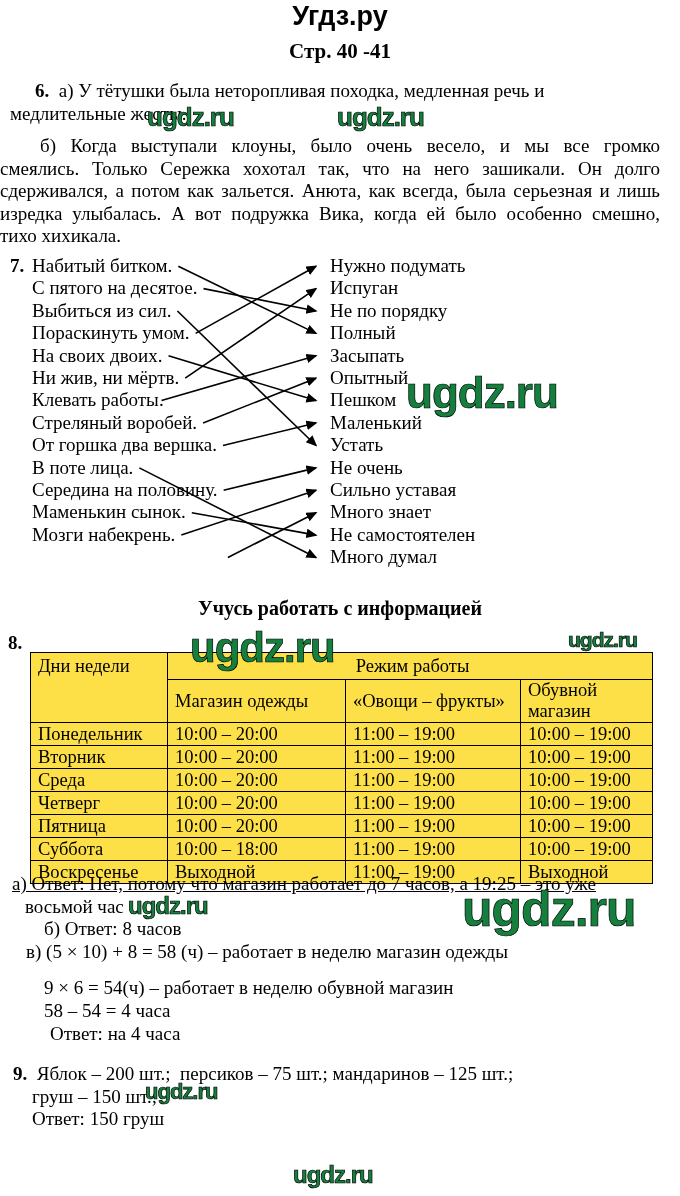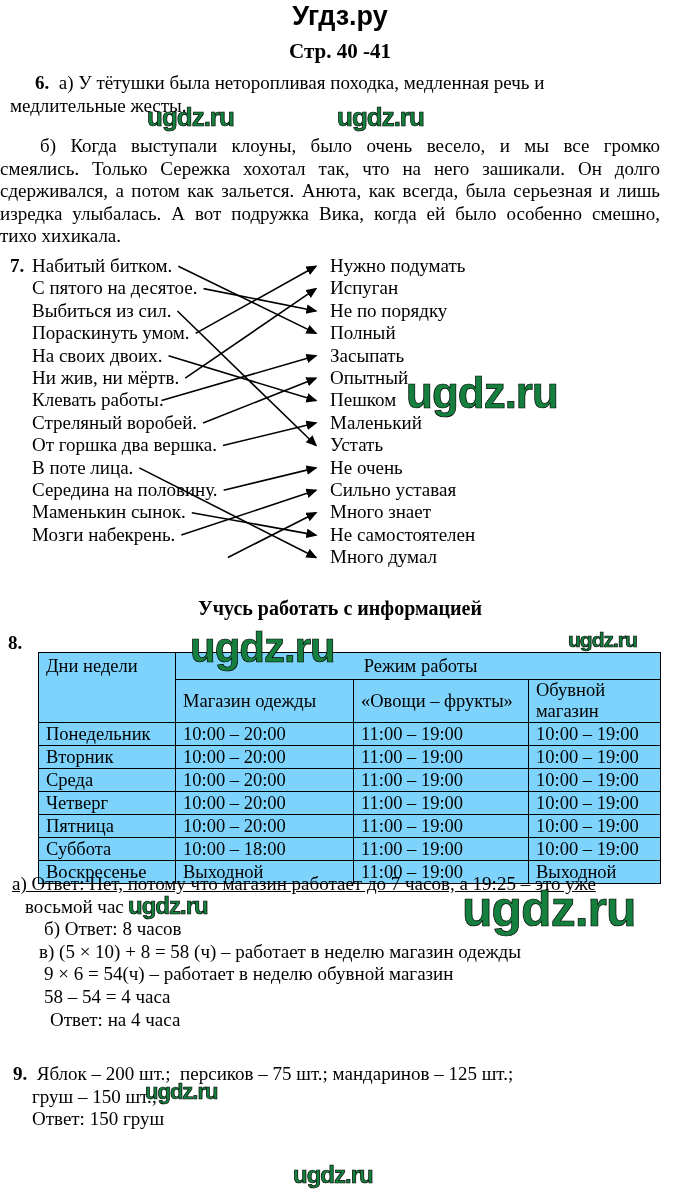--- a/index.html
+++ b/index.html
@@ -2,38 +2,38 @@
 <html><head>
 <meta charset="utf-8">
 <style>
   html,body{margin:0;padding:0;background:#888;}
   .page{position:relative;width:680px;height:1196px;background:#ffffff;color:#000;
         font-family:"Liberation Serif",serif;font-size:19px;overflow:hidden;margin:0 auto;}
   .abs{position:absolute;}
   #site-title{top:1px;left:0;width:100%;text-align:center;
               font-family:"Liberation Sans",sans-serif;font-weight:bold;font-size:27px;}
   #page-ref{top:39px;left:0;width:100%;text-align:center;font-weight:bold;font-size:21px;}
-  #task6-a{top:72px;left:10px;width:660px;line-height:22.5px;}
+  #task6-a{top:80px;left:10px;width:660px;line-height:22.5px;}
   #task6-b{top:135px;left:0;width:660px;line-height:22.5px;}
   .line{white-space:pre-wrap;}
   .line b{font-weight:bold;}
   .just{text-align:justify;text-align-last:justify;white-space:normal;}
   
   #match-block{top:255px;left:0;width:680px;height:318px;}
   #task7-num{position:absolute;left:10px;top:0;font-weight:bold;}
   .m-col{position:absolute;top:0;line-height:22.4px;}
   #match-left{left:32px;}
   #match-right{left:330px;text-align:right;}
   .m-item{display:table;white-space:nowrap;}
   #match-svg{position:absolute;left:0;top:0;width:680px;height:318px;pointer-events:none;}
   .mline{stroke:#000;stroke-width:1.6;}
   
   #section-heading{top:597px;left:0;width:100%;text-align:center;font-weight:bold;font-size:20px;}
   #task8-num{top:632px;left:8px;font-weight:bold;}
-  #task8-table{top:652px;left:38px;border-collapse:collapse;font-size:18.5px;background:#7dd3fc;}
+  #task8-table{top:652px;left:30px;border-collapse:collapse;font-size:18.5px;background:#fde047;}
   #task8-table td{border:1.5px solid #000;padding:0 2px 0 7px;height:22px;vertical-align:middle;}
   #task8-table .th-day{vertical-align:top;padding-top:3px;}
   #task8-table .th-group{text-align:center;height:26px;}
   #task8-table .th-shop{height:25px;}
   #answers{top:873px;left:0;width:680px;line-height:22.6px;}
   #task9{top:1063px;left:0;width:680px;line-height:22.5px;}
   
   .wm{position:absolute;font-family:"Liberation Sans",sans-serif;font-weight:bold;
       letter-spacing:-1px;line-height:1;color:#15803d;-webkit-text-stroke:0.7px #000;}
 </style>
@@ -177,22 +177,22 @@
           <td>11:00 – 19:00</td>
           <td>Выходной</td>
         </tr>
       </tbody>
   </table>
 
   <div class="abs" id="answers">
       <div class="line" style="padding-left: 12px; text-decoration: underline;">а) Ответ: Нет, потому что магазин работает до 7 часов, а 19:25 – это уже</div>
       <div class="line" style="padding-left: 25px;">восьмой час</div>
       <div class="line" style="padding-left: 30px; margin-left: 14px;">б) Ответ: 8 часов</div>
-      <div class="line" style="padding-left: 39px;">в) (5 × 10) + 8 = 58 (ч) – работает в неделю магазин одежды</div>
-      <div class="line" style="padding-left: 44px;">9 × 6 = 54(ч) – работает в неделю обувной магазин</div>
+      <div class="line" style="padding-left: 26px;">в) (5 × 10) + 8 = 58 (ч) – работает в неделю магазин одежды</div>
+      <div class="line" style="padding-left: 44px; margin-top: 14px;">9 × 6 = 54(ч) – работает в неделю обувной магазин</div>
       <div class="line" style="padding-left: 44px;">58 – 54 = 4 часа</div>
       <div class="line" style="padding-left: 50px;">Ответ: на 4 часа</div>
     </div>
 
   <div class="abs" id="task9">
       <div class="line" style="padding-left: 13px;"><b>9.</b>  Яблок – 200 шт.;  персиков – 75 шт.; мандаринов – 125 шт.;</div>
       <div class="line" style="padding-left: 32px;">груш – 150 шт.;</div>
       <div class="line" style="padding-left: 32px;">Ответ: 150 груш</div>
     </div>
 

